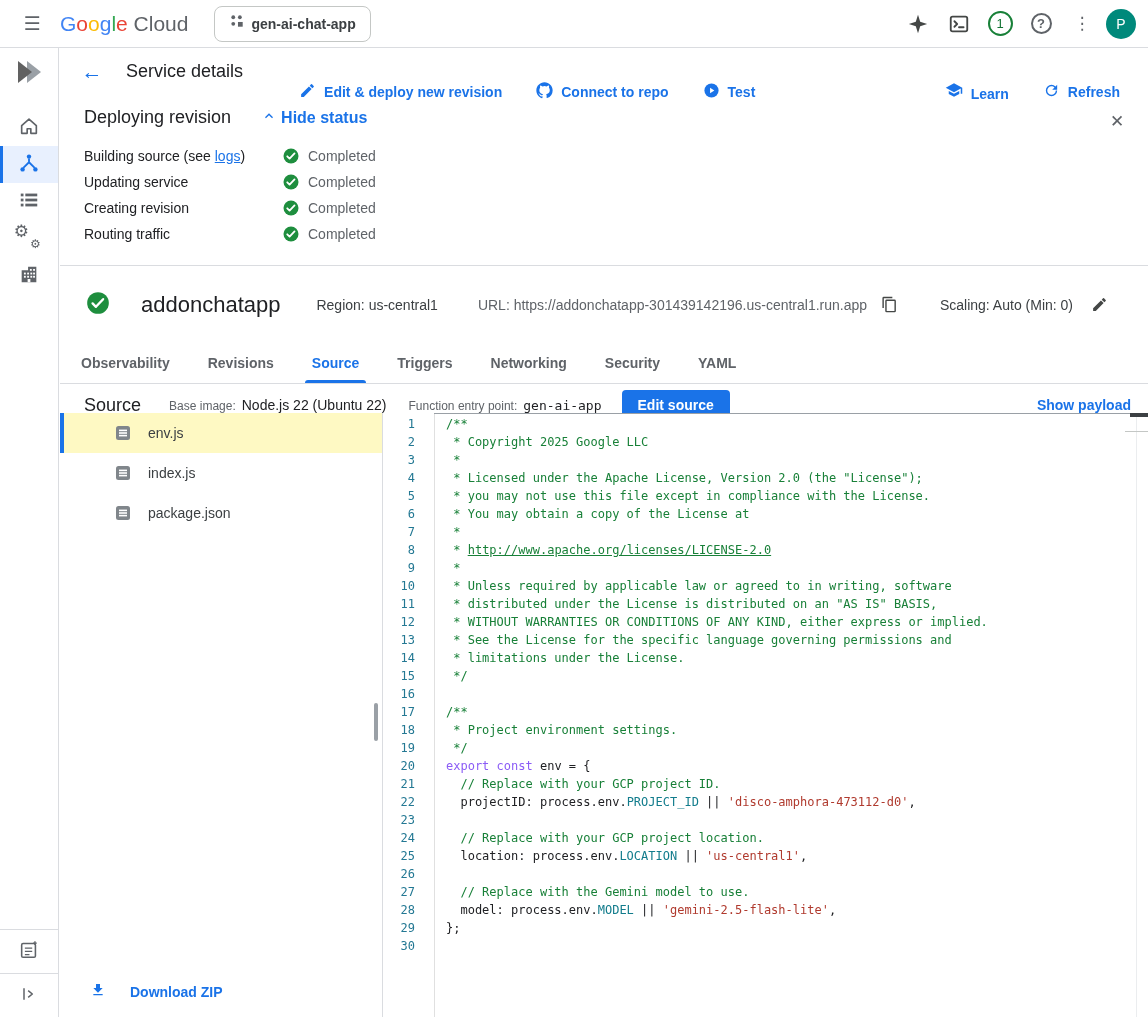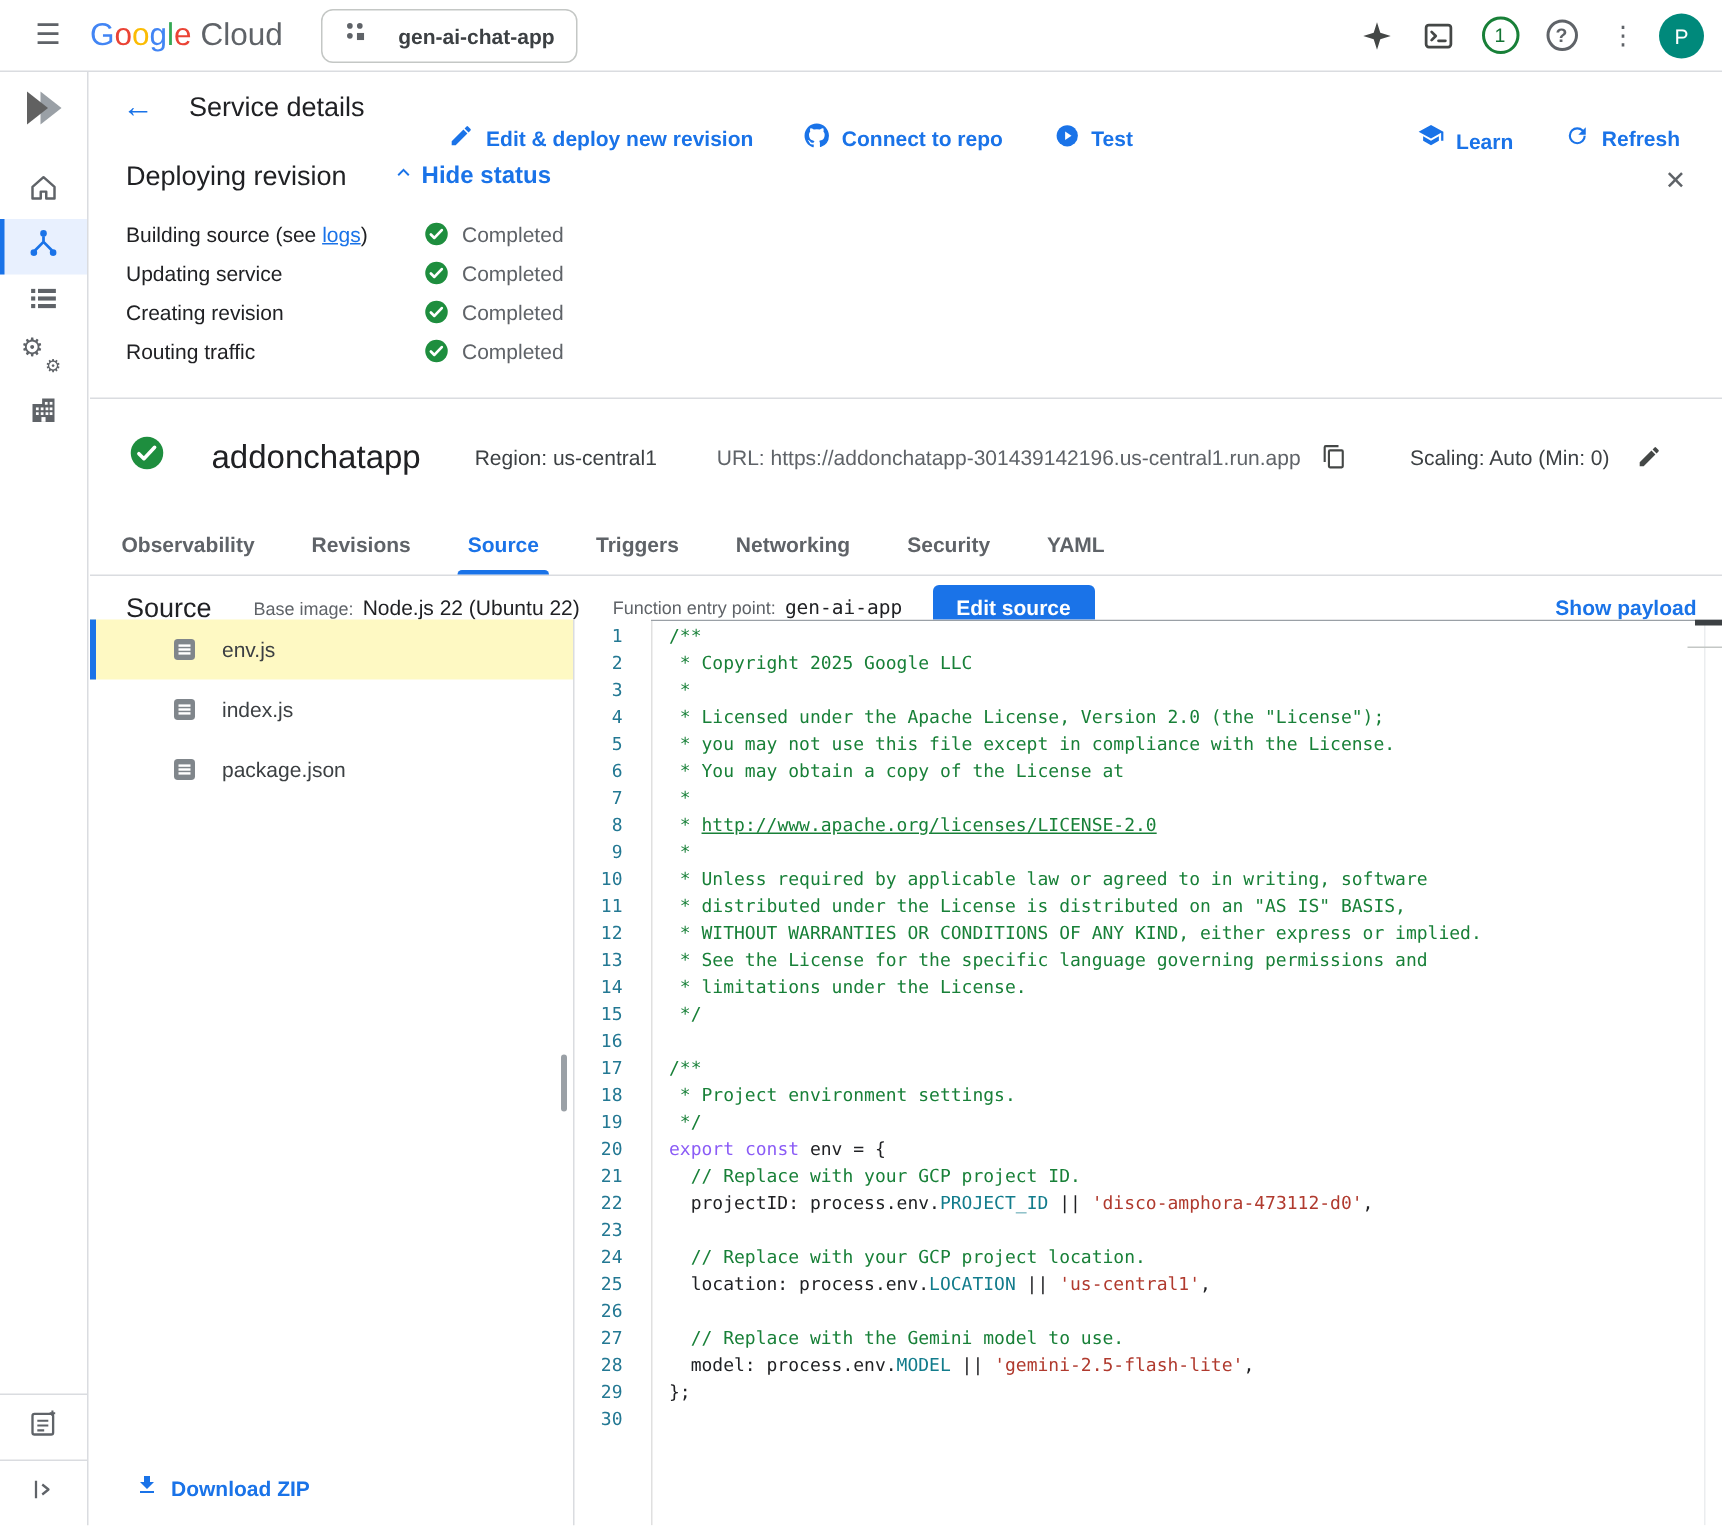--- a/index.html
+++ b/index.html
@@ -7,21 +7,21 @@
   .app { position:relative; width:1148px; height:1017px; background:#fff; overflow:hidden; }
 
   
   .topbar { position:absolute; top:0; left:0; right:0; height:48px; border-bottom:1px solid #dadce0;
             display:flex; align-items:center; padding:0 12px; background:#fff; z-index:5; }
   .hamburger { width:40px; height:40px; display:flex; align-items:center; justify-content:center;
                font-size:19px; color:#5f6368; cursor:pointer; }
   .logo { margin-left:8px; font-size:21px; letter-spacing:0; white-space:pre; }
   .logo .cloud { color:#5f6368; }
   .proj-pill { margin-left:26px; height:36px; border:1px solid #c4c7c5; border-radius:8px;
-               display:flex; align-items:center; gap:19px; padding:0 14px; cursor:pointer; }
+               display:flex; align-items:center; gap:5px; padding:0 14px; cursor:pointer; }
   .proj-pill .ptxt { font-size:14px; color:#3c4043; font-weight:bold; }
   .searchbox { margin-left:12px; display:flex; height:36px; width:540px; border:1px solid #c4c7c5;
                border-radius:8px; overflow:hidden; }
   .searchbox input { flex:1; border:0; outline:none; background:#f1f3f4; padding:0 16px;
                      font-size:14px; color:#5f6368; font-family:inherit; }
   .searchbox input::placeholder { color:#5f6368; }
   .search-btn { width:92px; background:#fff; border-left:1px solid #c4c7c5; display:flex;
                 align-items:center; justify-content:center; gap:4px; color:#1a73e8;
                 font-size:14px; font-weight:bold; cursor:pointer; }
   .top-icons { margin-left:auto; display:flex; align-items:center; gap:7px; }
@@ -97,21 +97,21 @@
                      border-radius:4px; padding:0 16px; font-size:14px; font-weight:bold;
                      font-family:inherit; cursor:pointer; }
   .show-payload { margin-left:auto; color:#1a73e8; font-size:14px; font-weight:bold; cursor:pointer; }
 
   .content { position:absolute; top:365px; left:0; right:0; bottom:0; display:flex; }
   .file-panel { width:322px; position:relative; }
   .file-row { height:40px; display:flex; align-items:center; padding-left:55px; cursor:pointer; }
   .file-row.selected { background:#fef9c3; border-left:4px solid #1a73e8; padding-left:51px; }
   .file-name { margin-left:17px; font-size:14px; color:#3c4043; }
   .fp-thumb { position:absolute; right:4px; top:290px; width:4px; height:38px; background:#9aa0a6; border-radius:2px; }
-  .download-zip { position:absolute; left:30px; bottom:16px; display:flex; align-items:center; gap:8px;
+  .download-zip { position:absolute; left:30px; bottom:16px; display:flex; align-items:center; gap:24px;
                   color:#1a73e8; font-size:14px; font-weight:bold; cursor:pointer; }
 
   .editor { flex:1; position:relative; border-left:1px solid #dadce0; background:#fff; overflow:hidden; }
   .ed-topline { position:absolute; left:51px; right:0; top:0; height:1px; background:#9aa0a6; }
   .gutter-sep { position:absolute; left:51px; top:1px; bottom:0; width:1px; background:#e0e0e0; }
   .vtrack { position:absolute; right:11px; top:1px; bottom:0; width:1px; background:#ebedef; }
   .vthumb { position:absolute; right:0; top:0; width:18px; height:4px; background:#3c4043; }
   .vthumb-sub { position:absolute; right:0; top:18px; width:23px; height:1px; background:#c4c7c5; }
   .code { position:absolute; top:2px; left:0; right:12px; font-family:"DejaVu Sans Mono",monospace; font-size:12px; }
   .cl { height:18px; line-height:18px; display:flex; white-space:pre; }

